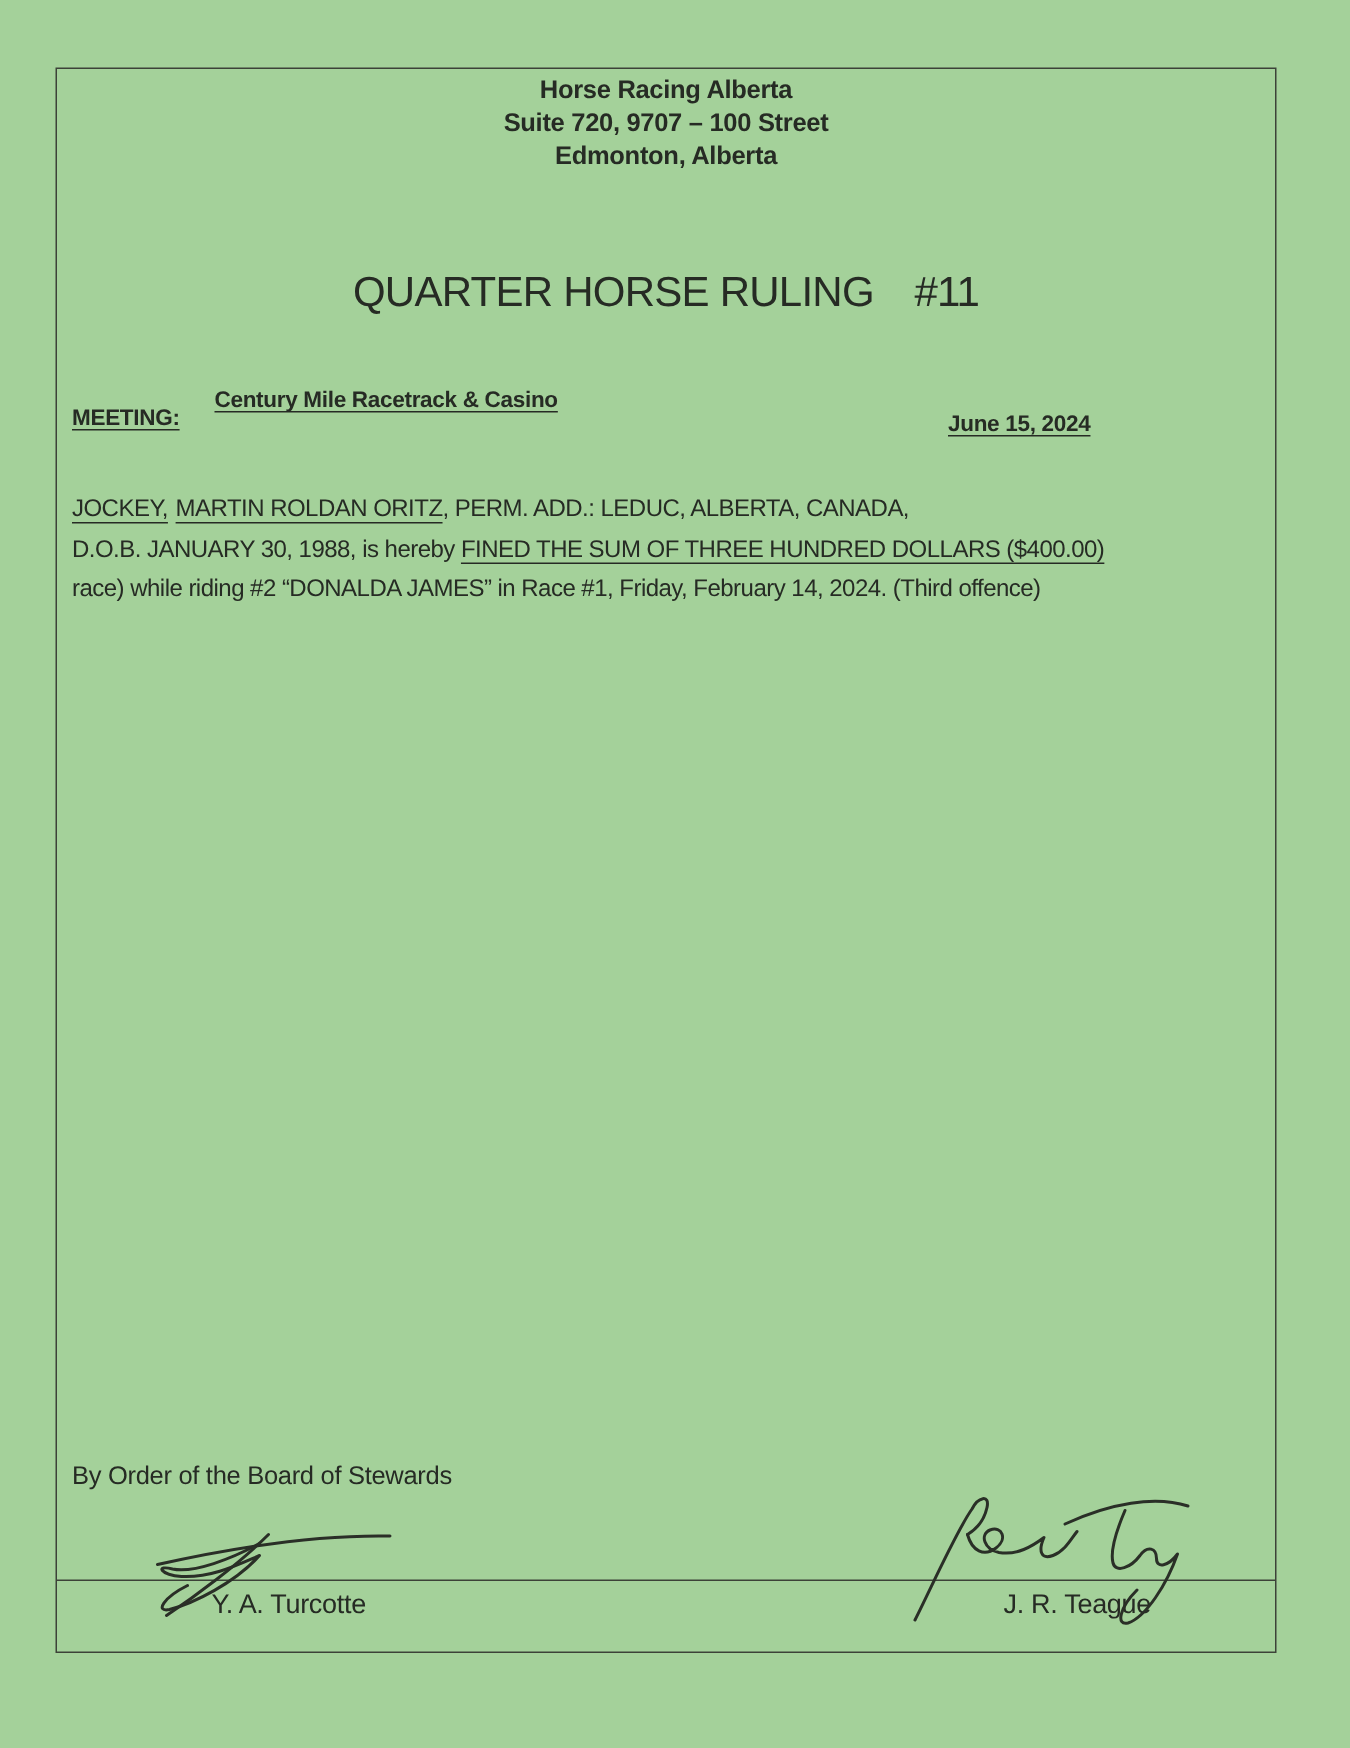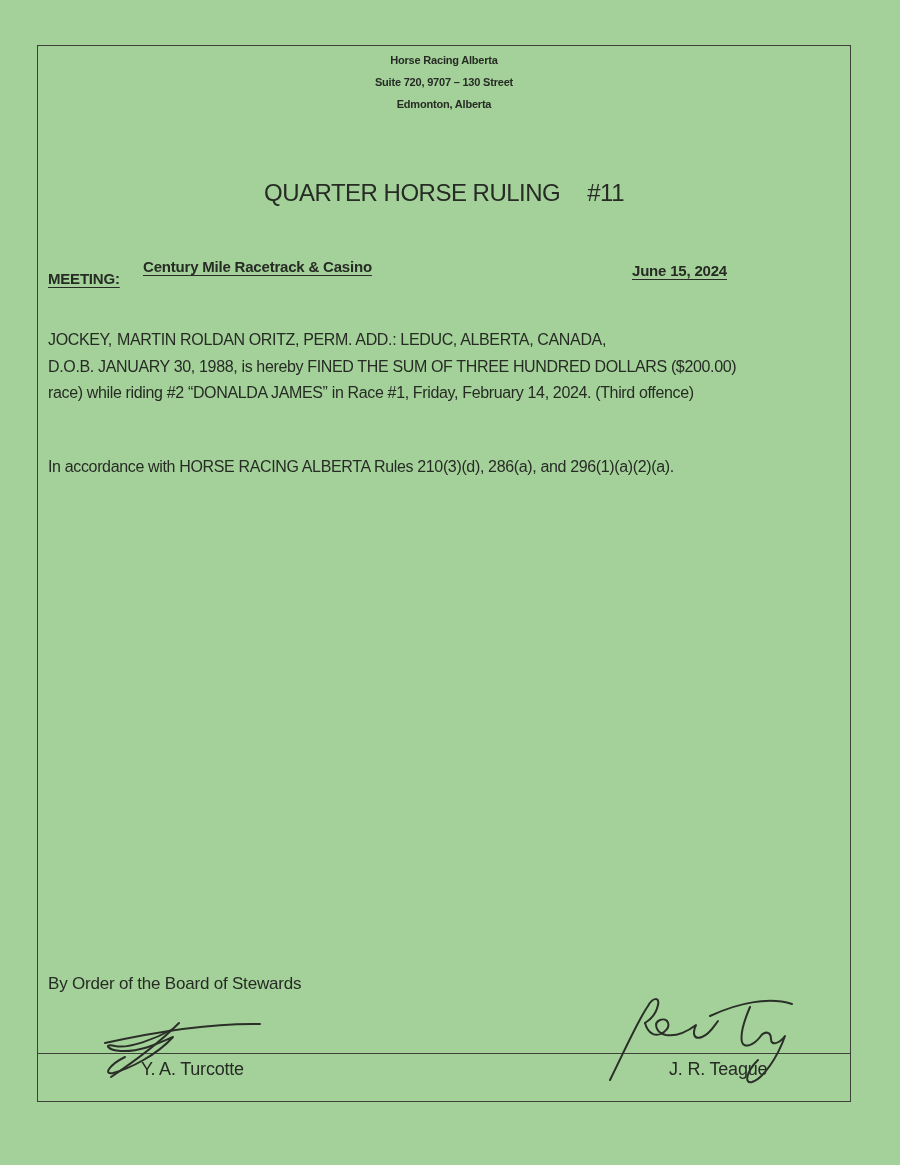--- a/index.html
+++ b/index.html
@@ -22,59 +22,59 @@
     width:814px; height:1057px;
     border:1.5px solid var(--border);
   }
   .abs{position:absolute;}
 
   
   .letterhead{
     left:0; top:3px; width:100%;
     text-align:center;
     font-weight:700;
-    font-size:11px;
+    font-size:17px;
     line-height:22px;
     letter-spacing:-0.2px;
   }
 
   
   .title-row{
     left:0; top:133px; width:100%;
     text-align:center;
-    font-size:24px;
+    font-size:28px;
     letter-spacing:-0.5px;
     white-space:nowrap;
   }
   .title-number{display:inline-block;margin-left:27px;}
 
   
   .meeting-row{
     left:0; top:212px; width:100%;
     font-weight:700; font-size:15px;
     letter-spacing:-0.2px;
     white-space:nowrap;
   }
   .meeting-row .u{text-decoration:underline;text-decoration-thickness:1.3px;text-underline-offset:3px;}
   .meeting-label{position:absolute;left:10px;top:12px;}
   .meeting-venue{position:absolute;left:105px;top:0;}
-  .meeting-date{position:absolute;left:594px;top:4px;}
+  .meeting-date{position:absolute;left:594px;top:16px;}
 
   
   .body-par{
     left:10px;
     font-size:16px;
     letter-spacing:-0.35px;
     line-height:26.6px;
     white-space:nowrap;
   }
   .p1{top:281px;}
   .p2{top:409px;line-height:24px;}
   .p3{top:462px;line-height:24px;}
-  .ul{text-decoration-thickness:1.3px;text-underline-offset:3.5px;margin-top:21px;}
+  .ul{text-decoration:underline;text-decoration-thickness:1.3px;text-underline-offset:3.5px;margin-top:21px;}
   .gap-left{margin-left:0.32em;}
 
   
   .by-order{
     left:10px; top:928px;
     font-size:17px;
     letter-spacing:-0.2px;
   }
   .sig-rule{
     left:0; top:1007px; width:100%;
@@ -100,41 +100,40 @@
   .sig-turcotte{left:57px; top:969px;}
   .sig-teague{left:560px; top:948px;}
 </style>
 </head>
 <body>
 
 <div class="doc-box">
 
   <div class="abs letterhead">
     <div>Horse Racing Alberta</div>
-    <div>Suite 720, 9707 – 130 Street</div>
+    <div>Suite 720, 9707 – 100 Street</div>
     <div>Edmonton, Alberta</div>
   </div>
 
   <div class="abs title-row">
     <span>QUARTER HORSE RULING</span><span class="title-number">#11</span>
   </div>
 
   <div class="abs meeting-row">
     <span class="meeting-label u">MEETING:</span>
     <span class="meeting-venue u">Century Mile Racetrack &amp; Casino</span>
     <span class="meeting-date u">June 15, 2024</span>
   </div>
 
   <div class="abs body-par p1">
     <div><span class="ul">JOCKEY,</span><span class="ul gap-left">MARTIN ROLDAN ORITZ</span><span>, PERM. ADD.: LEDUC, ALBERTA, CANADA,</span></div>
-    <div><span>D.O.B. JANUARY 30, 1988, is hereby </span><span class="ul">FINED THE SUM OF THREE HUNDRED DOLLARS ($200.00)</span></div>
+    <div><span>D.O.B. JANUARY 30, 1988, is hereby </span><span class="ul">FINED THE SUM OF THREE HUNDRED DOLLARS ($400.00)</span></div>
     <div>race) while riding #2 “DONALDA JAMES” in Race #1, Friday, February 14, 2024. (Third offence)</div>
   </div>
 
-  <div class="abs body-par p2">In accordance with HORSE RACING ALBERTA Rules 210(3)(d), 286(a), and 296(1)(a)(2)(a).</div>
 
   <div class="abs by-order">By Order of the Board of Stewards</div>
 
   <div class="abs sig-rule"></div>
 
   <svg class="abs sig-svg sig-turcotte" width="175" height="70" viewBox="0 0 175 70" xmlns="http://www.w3.org/2000/svg">
     <path d="M 10,28 C 55,18 115,8 165,9"></path>
     <path d="M 78,14 C 60,24 34,34 20,31 C 8,28 12,35 26,36 C 46,37 64,28 78,22 C 62,40 34,54 18,58 C 8,60 14,50 30,42"></path>
     <path d="M 84,8 C 64,28 34,50 16,62"></path>
   </svg>

